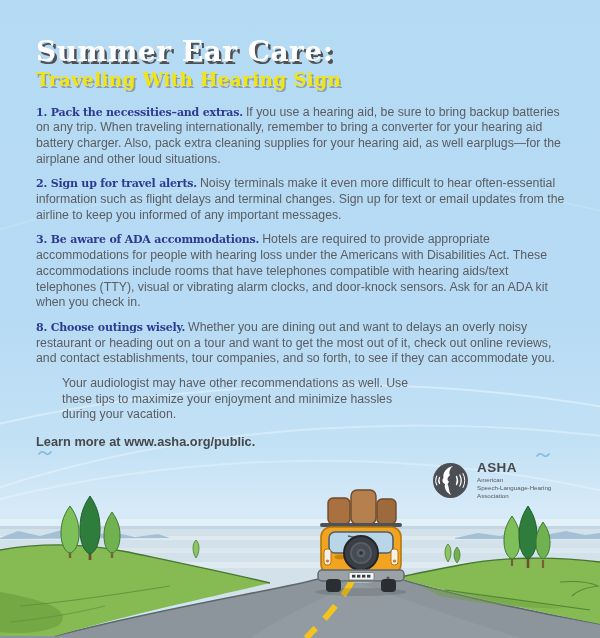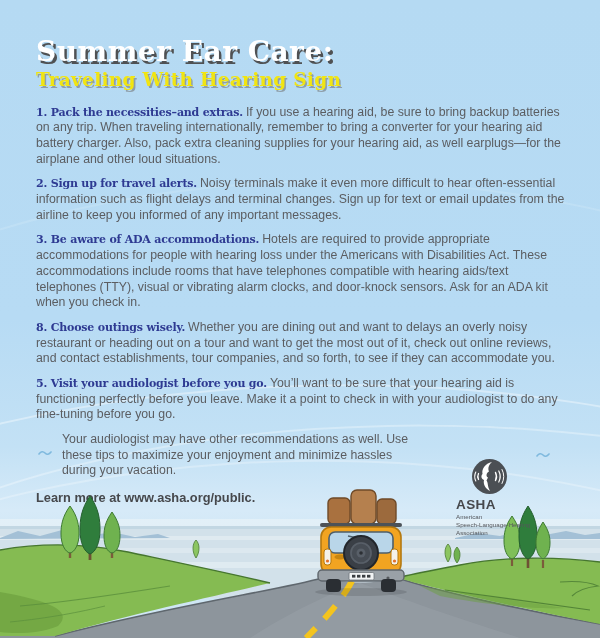--- a/index.html
+++ b/index.html
@@ -38,21 +38,21 @@
     font-family:"DejaVu Serif",serif;font-weight:700;color:#2e3a92;
     font-size:11px;letter-spacing:-.2px;margin-right:3px;
   }
   .footnote{
     margin:4px 0 0 26px;width:366px;
     font-size:12.3px;line-height:15.6px;color:#5b5d61;
   }
   .learn-more{
     margin:11px 0 0 0;font-size:12.8px;font-weight:700;color:#46484c;
   }
-  .asha-logo{position:absolute;left:448px;top:458px;z-index:6;display:flex;align-items:center;flex-direction:column;}
+  .asha-logo{position:absolute;left:432px;top:458px;z-index:6;display:flex;align-items:flex-end;}
   .asha-text{margin-left:8px;padding-top:3px;color:#46484c;}
   .asha-acronym{font-weight:700;font-size:13.5px;letter-spacing:.4px;line-height:1;}
   .asha-line{font-size:6.2px;line-height:7.2px;color:#55575b;margin-top:1px;}
   .squiggle{position:absolute;z-index:2;}
   .scene{position:absolute;left:0;bottom:0;z-index:4;display:block;}
 </style>
 </head>
 <body>
 
 <div class="poster">
@@ -72,21 +72,20 @@
   <div class="content">
     <h1 class="title1">Summer Ear Care:</h1>
     <h2 class="title2">Traveling With Hearing Sign</h2>
 
 
     <div class="tips">
       <p class="tip"><span class="tip-heading">1. Pack the necessities–and extras.</span><span>If you use a hearing aid, be sure to bring backup batteries on any trip. When traveling internationally, remember to bring a converter for your hearing aid battery charger. Also, pack extra cleaning supplies for your hearing aid, as well earplugs—for the airplane and other loud situations.</span></p>
       <p class="tip"><span class="tip-heading">2. Sign up for travel alerts.</span><span>Noisy terminals make it even more difficult to hear often-essential information such as flight delays and terminal changes. Sign up for text or email updates from the airline to keep you informed of any important messages.</span></p>
       <p class="tip"><span class="tip-heading">3. Be aware of ADA accommodations.</span><span>Hotels are required to provide appropriate accommodations for people with hearing loss under the Americans with Disabilities Act. These accommodations include rooms that have telephones compatible with hearing aids/text telephones (TTY), visual or vibrating alarm clocks, and door-knock sensors. Ask for an ADA kit when you check in.</span></p>
       <p class="tip"><span class="tip-heading">8. Choose outings wisely.</span><span>Whether you are dining out and want to delays an overly noisy restaurant or heading out on a tour and want to get the most out of it, check out online reviews, and contact establishments, tour companies, and so forth, to see if they can accommodate you.</span></p>
-      <p class="tip"><span class="tip-heading">5. Visit your audiologist before you go.</span><span>You’ll want to be sure that your hearing aid is functioning perfectly before you leave. Make it a point to check in with your audiologist to do any fine-tuning before you go.</span></p>
     </div>
 
     <div class="footnote">Your audiologist may have other recommendations as well. Use these tips to maximize your enjoyment and minimize hassles during your vacation.</div>
     <div class="learn-more">Learn more at www.asha.org/public.</div>
   </div>
 
   <div class="asha-logo">
     <svg width="37" height="37" viewBox="0 0 37 37">
       <circle cx="18.5" cy="18.5" r="17.5" fill="#4b4f54"></circle>
       <path d="M21,4 C14,5.5 10.5,11 11.5,16 C9.5,18 10.5,21 13,22 C12,26 14,30.5 19,33 C16,27.5 17.5,25 15.5,22.5 L17,19.5 C14.5,18.5 15.5,14.5 18,13.5 C16.5,10 18,6.5 21,4 Z" fill="#ffffff"></path>

